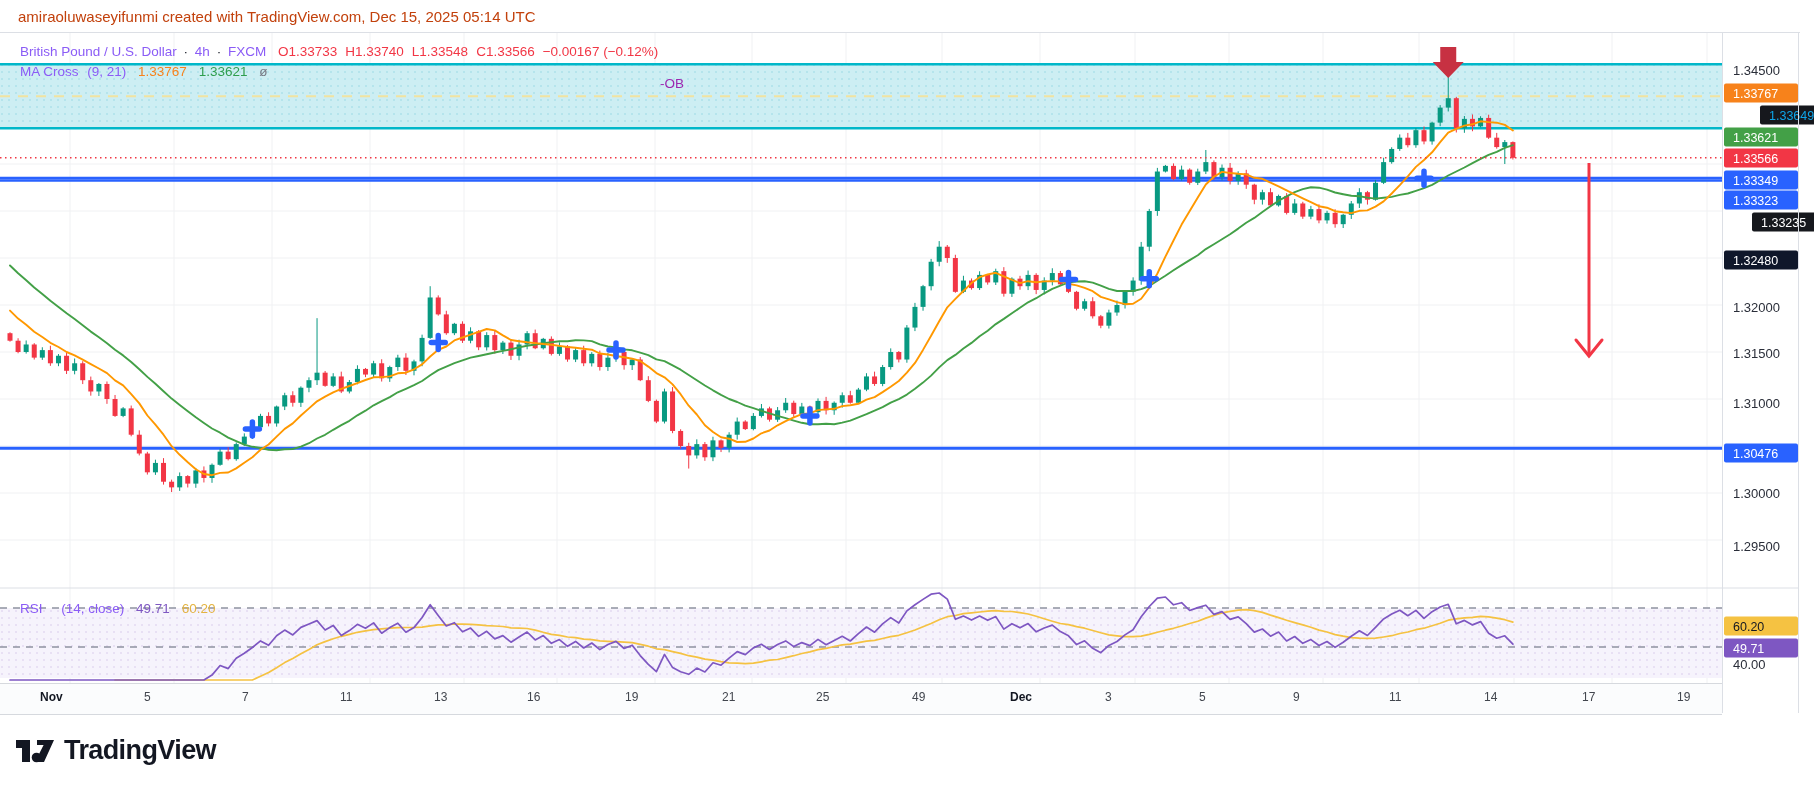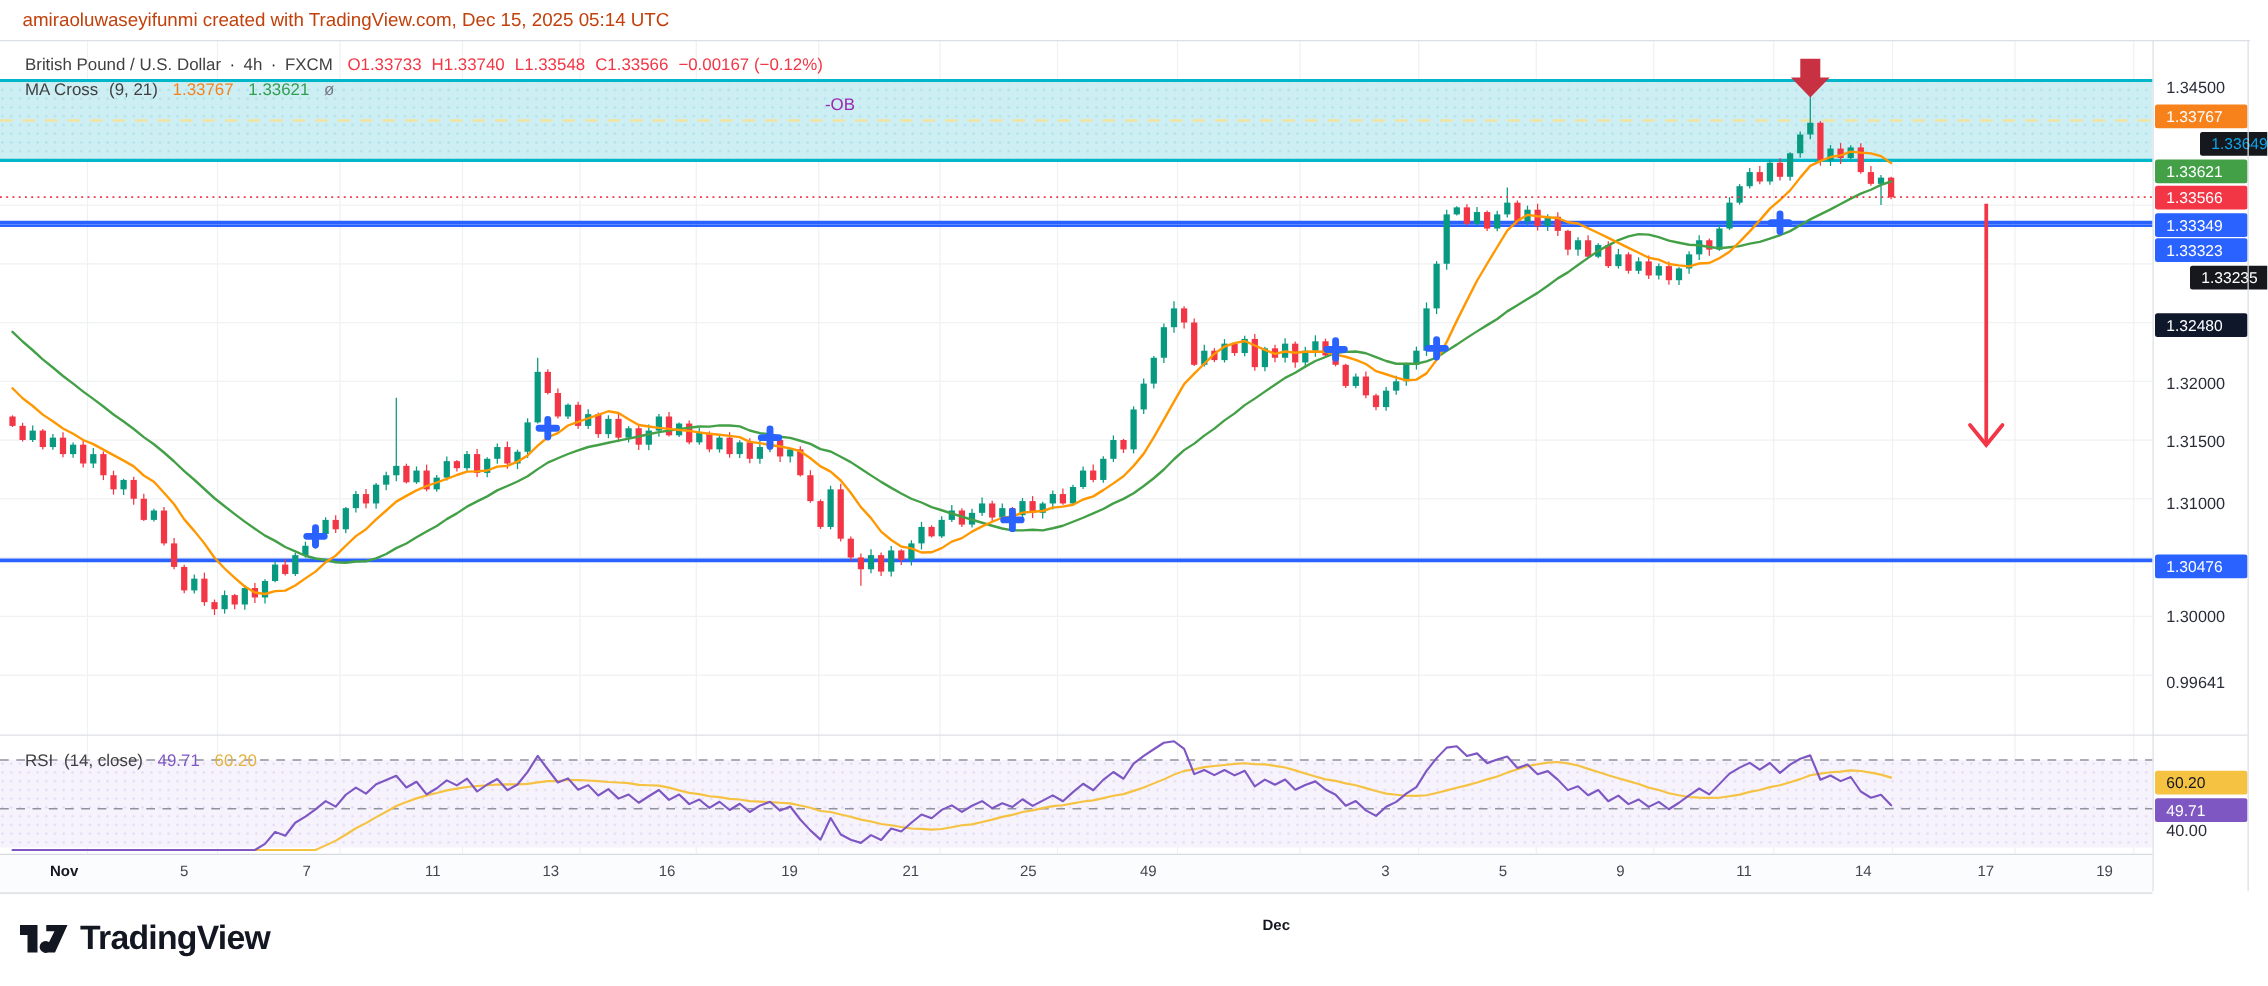--- a/index.html
+++ b/index.html
@@ -2,21 +2,21 @@
 <html><head>
 <meta charset="utf-8">
 <style>
   html,body{margin:0;padding:0;background:#fff;}
   #screen{position:relative;width:1814px;height:789px;background:#fff;overflow:hidden;
           font-family:"Liberation Sans",sans-serif;color:#131722;}
   #plot{position:absolute;left:0;top:0;}
   .abs{position:absolute;}
   #attribution{left:18px;top:8px;font-size:15px;color:#c2410c;white-space:nowrap;}
   .legend-row{left:20px;white-space:nowrap;font-size:13.5px;z-index:5;}
-  .legend-row .t{color:#404040;}
+  .legend-row .t{color:#8b5cf6;}
   .legend-row .sep{color:#131722;padding:0 3px;}
   .ohlc{color:#f23645;}
   .ohlc .k{margin-left:8px;}
   .chg{color:#f23645;margin-left:8px;}
   .v-orange{color:#f7821b;margin-left:8px;}
   .v-green{color:#2e9e4f;margin-left:8px;}
   .v-null{color:#787b86;margin-left:8px;}
   .v-purple{color:#7e57c2;margin-left:8px;}
   .v-yellow{color:#e3b341;margin-left:8px;}
   #price-axis,#rsi-axis{left:1722px;top:0;width:100px;height:713px;}
@@ -505,57 +505,57 @@
   <div class="legend-row abs" style="top:64px;">
     <span class="t">MA Cross</span>
     <span class="t" style="margin-left:5px;">(9, 21)</span>
     <span class="v-orange">1.33767</span>
     <span class="v-green">1.33621</span>
     <span class="v-null">ø</span>
   </div>
 
   <div class="legend-row abs" style="top:601px;">
     <span class="t">RSI</span>
-    <span class="t" style="margin-left:5px;">(14, close)</span>
+    <span class="t" style="margin-left:15px;">(14, close)</span>
     <span class="v-purple">49.71</span>
     <span class="v-yellow">60.20</span>
   </div>
 
   <div id="price-axis" class="abs">
       <div class="ax-label" style="top: 70px;">1.34500</div>
       <div class="ax-badge" style="top: 93px; background: rgb(247, 130, 27); color: rgb(255, 255, 255);">1.33767</div>
       <div class="ax-badge" style="top: 115px; background: rgb(22, 24, 29); color: #0ea5e9; margin-left: 36px;">1.33649</div>
       <div class="ax-badge" style="top: 137px; background: rgb(67, 160, 71); color: rgb(255, 255, 255);">1.33621</div>
       <div class="ax-badge" style="top: 158px; background: rgb(242, 54, 69); color: rgb(255, 255, 255);">1.33566</div>
       <div class="ax-badge" style="top: 180px; background: rgb(41, 98, 255); color: rgb(255, 255, 255);">1.33349</div>
       <div class="ax-badge" style="top: 200px; background: rgb(41, 98, 255); color: rgb(255, 255, 255);">1.33323</div>
       <div class="ax-badge" style="top: 222px; background: rgb(22, 24, 29); color: rgb(255, 255, 255); margin-left: 28px;">1.33235</div>
       <div class="ax-badge" style="top: 260px; background: #0f172a; color: rgb(255, 255, 255);">1.32480</div>
       <div class="ax-label" style="top: 307px;">1.32000</div>
       <div class="ax-label" style="top: 353px;">1.31500</div>
       <div class="ax-label" style="top: 403px;">1.31000</div>
       <div class="ax-badge" style="top: 453px; background: rgb(41, 98, 255); color: rgb(255, 255, 255);">1.30476</div>
       <div class="ax-label" style="top: 493px;">1.30000</div>
-      <div class="ax-label" style="top: 546px;">0.99641</div>
+      <div class="ax-label" style="top: 546px;">1.29500</div>
       <div class="ax-badge" style="top: 626px; background: rgb(245, 194, 66); color: rgb(19, 23, 34);">60.20</div>
       <div class="ax-badge" style="top: 648px; background: rgb(126, 87, 194); color: rgb(255, 255, 255);">49.71</div>
       <div class="ax-label" style="top: 664px;">40.00</div>
     </div>
   <div id="time-axis" class="abs">
       <div class="t-label t-bold" style="left: 70px;">Nov</div>
       <div class="t-label" style="left: 174px;">5</div>
       <div class="t-label" style="left: 272px;">7</div>
       <div class="t-label" style="left: 370px;">11</div>
       <div class="t-label" style="left: 464px;">13</div>
       <div class="t-label" style="left: 557px;">16</div>
       <div class="t-label" style="left: 655px;">19</div>
       <div class="t-label" style="left: 752px;">21</div>
       <div class="t-label" style="left: 846px;">25</div>
       <div class="t-label" style="left: 942px;">49</div>
-      <div class="t-label t-bold" style="left: 1040px; margin-top: 43px;">Dec</div>
+      <div class="t-label t-bold" style="left: 1040px;">Dec</div>
       <div class="t-label" style="left: 1135px;">3</div>
       <div class="t-label" style="left: 1229px;">5</div>
       <div class="t-label" style="left: 1323px;">9</div>
       <div class="t-label" style="left: 1419px;">11</div>
       <div class="t-label" style="left: 1514px;">14</div>
       <div class="t-label" style="left: 1612px;">17</div>
       <div class="t-label" style="left: 1707px;">19</div>
     </div>
 
   <div class="hairline" style="left:0;top:32px;width:1800px;height:1px;"></div>

